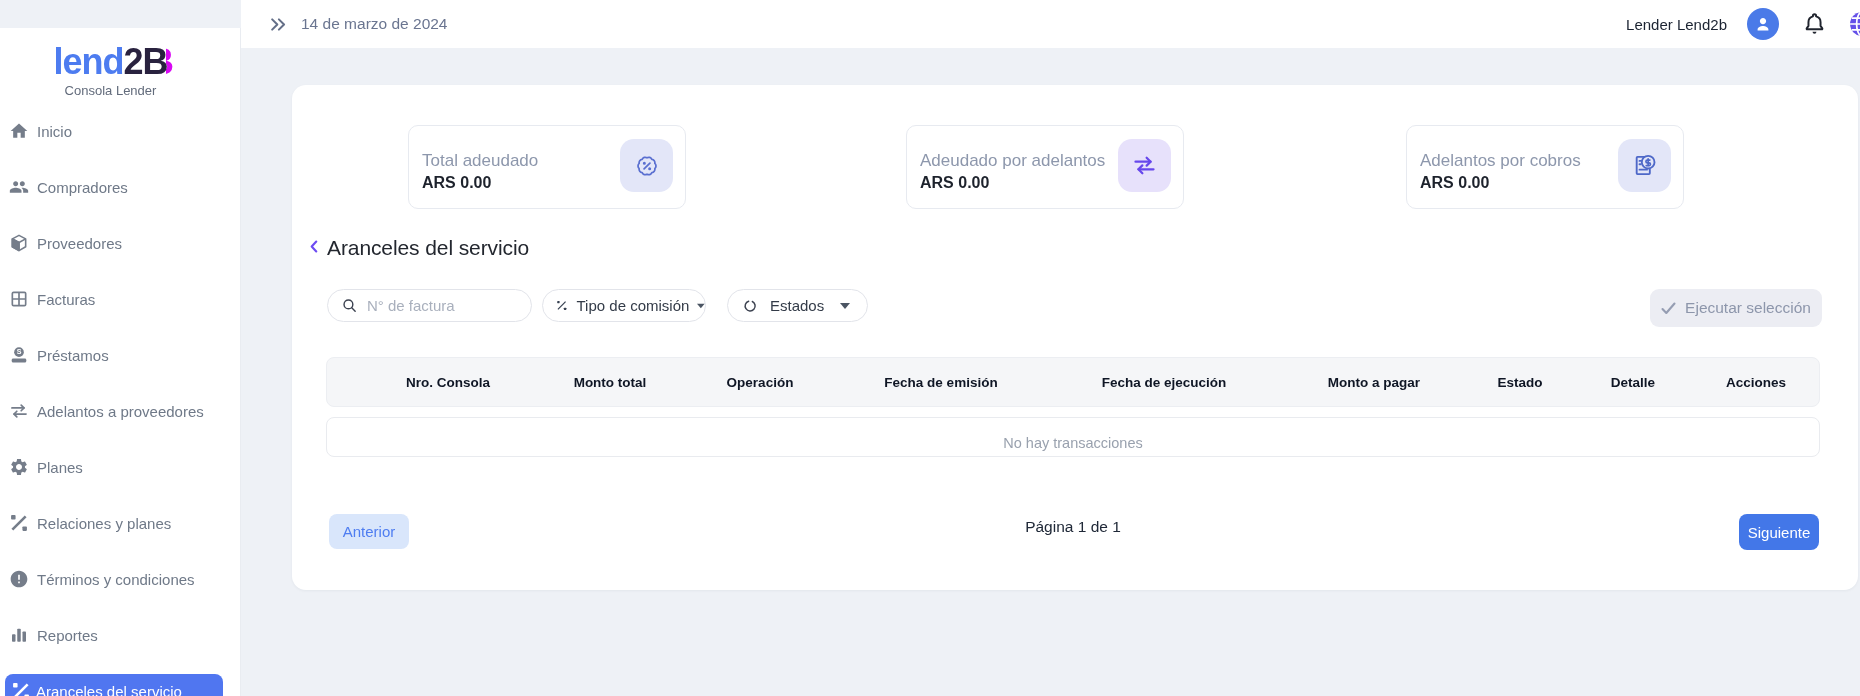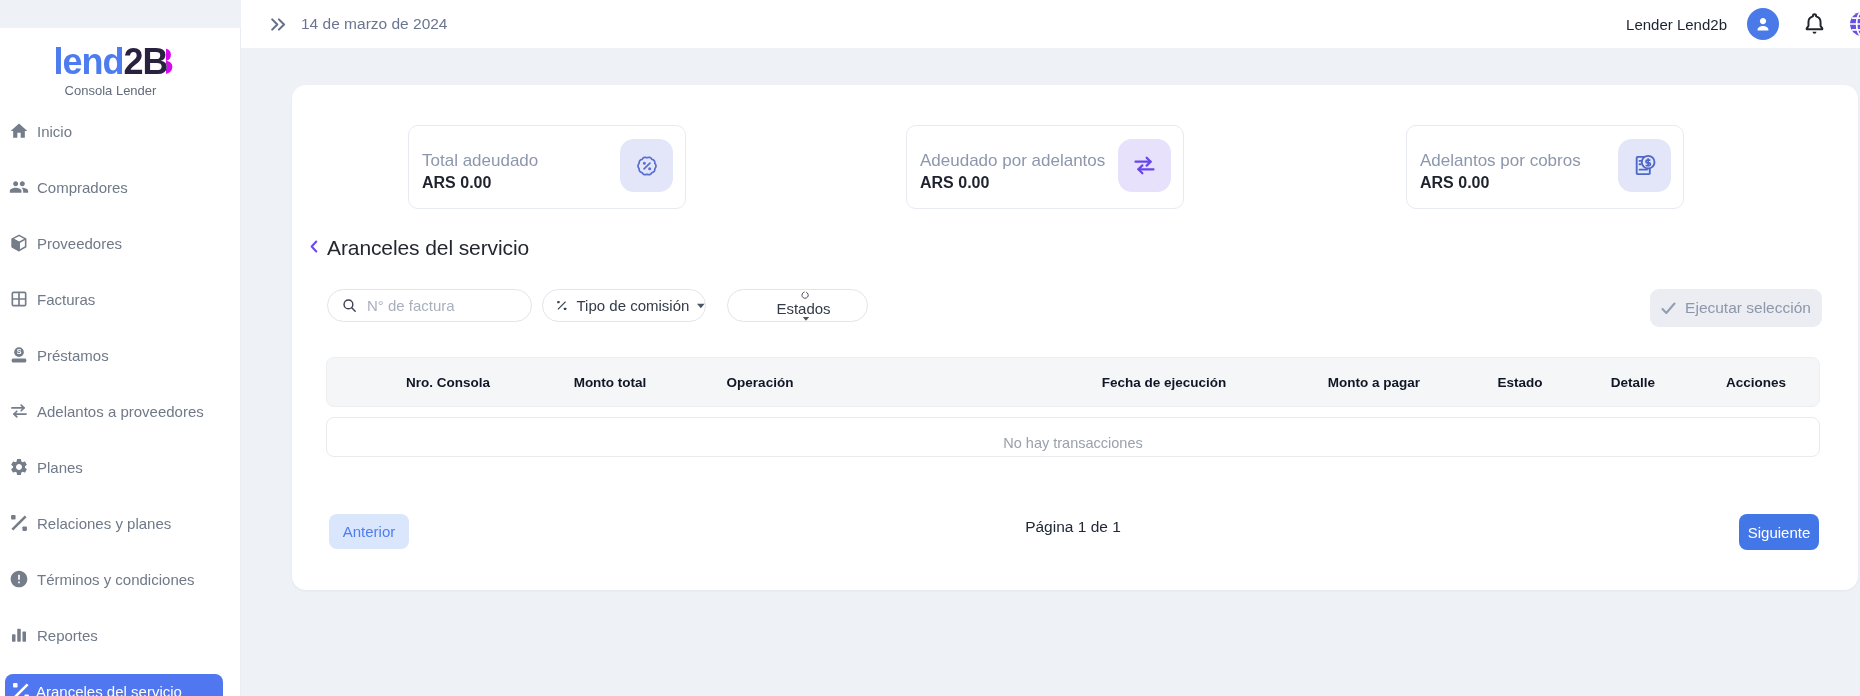--- a/index.html
+++ b/index.html
@@ -129,39 +129,40 @@
   <svg style="margin-left:13px" width="15" height="15" viewBox="0 0 24 24" fill="#374151">
       <rect x="2.5" y="2.5" width="5" height="5" rx="1"></rect>
       <rect x="16.5" y="16.5" width="5" height="5" rx="1"></rect>
       <path d="M19.1 3.1l1.8 1.8L4.9 20.9l-1.8-1.8z"></path>
     </svg>
   <span style="margin-left:9px;font-size:15px;color:#333b48;">Tipo de comisión</span>
   <svg style="margin-left:8px" width="10" height="6" viewBox="0 0 10 6" fill="#4b5563">
       <path d="M0 0h10L5 6z"></path>
     </svg>
 </div>
-<div class="pill" style="left:727px;width:141px;flex-direction:column;">
+<div class="pill" style="left:727px;width:141px;">
   <svg style="margin-left:14px" width="16" height="16" viewBox="0 0 24 24" fill="none" stroke="#3c4250" stroke-width="2.2" stroke-linecap="round">
       <path d="M15.5 5.2A7.5 7.5 0 1 1 10 4.77"></path>
     </svg>
   <span style="margin-left:12px;font-size:15px;color:#333b48;">Estados</span>
   <svg style="margin-left:16px" width="10" height="6" viewBox="0 0 10 6" fill="#4b5563">
       <path d="M0 0h10L5 6z"></path>
     </svg>
 </div>
 <div class="ebtn">
   <svg width="15" height="13" viewBox="0 0 15 13" fill="none" stroke="#959db2" stroke-width="2.1" stroke-linecap="round" stroke-linejoin="round">
       <path d="M1.5 7l3.8 4L13.5 1.5"></path>
     </svg>
   <span>Ejecutar selección</span>
 </div>
 <div id="thead">
   <div style="left:121px;">Nro. Consola</div>
   <div style="left:283px;">Monto total</div>
   <div style="left:433px;">Operación</div>
+  <div style="left:614px;">Fecha de emisión</div>
   <div style="left:837px;">Fecha de ejecución</div>
   <div style="left:1047px;">Monto a pagar</div>
   <div style="left:1193px;">Estado</div>
   <div style="left:1306px;">Detalle</div>
   <div style="left:1429px;">Acciones</div>
 </div>
 <div id="tbody">No hay transacciones</div>
 <div class="pbtn" id="prev">Anterior</div>
 <div id="pinfo">Página 1 de 1</div>
 <div class="pbtn" id="next">Siguiente</div>

